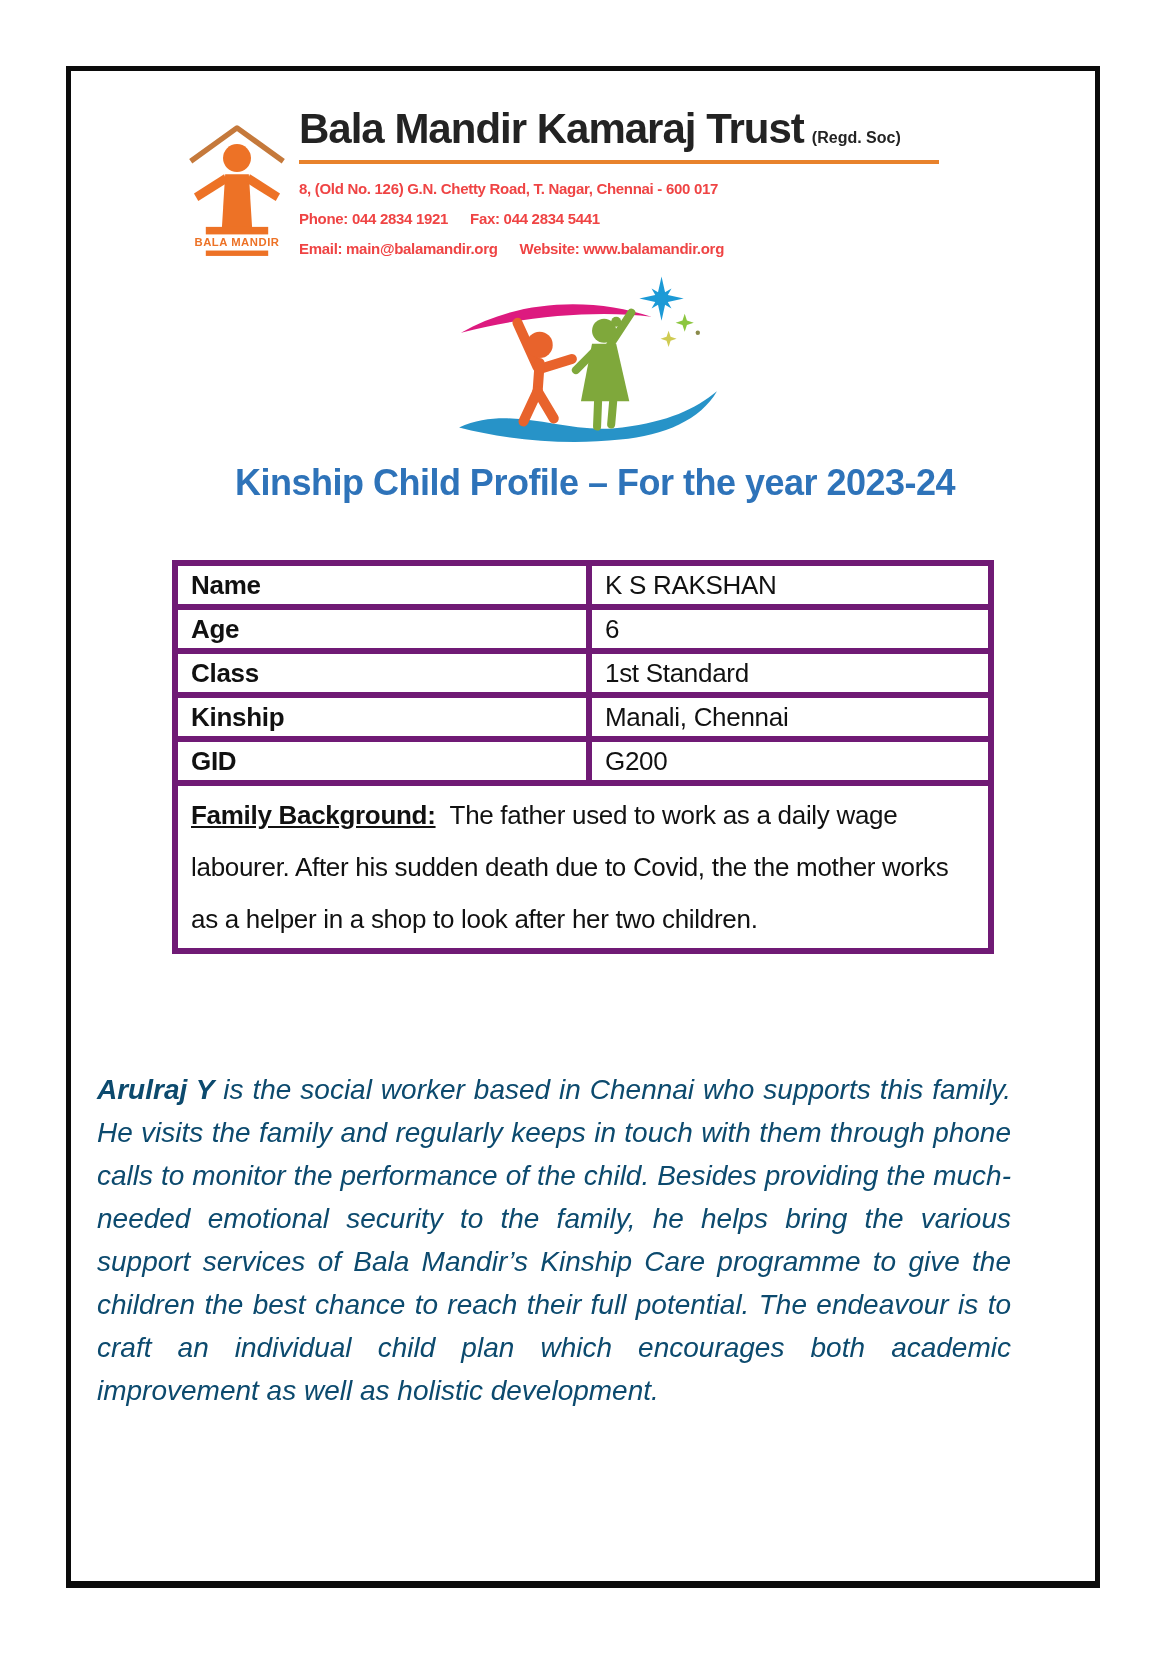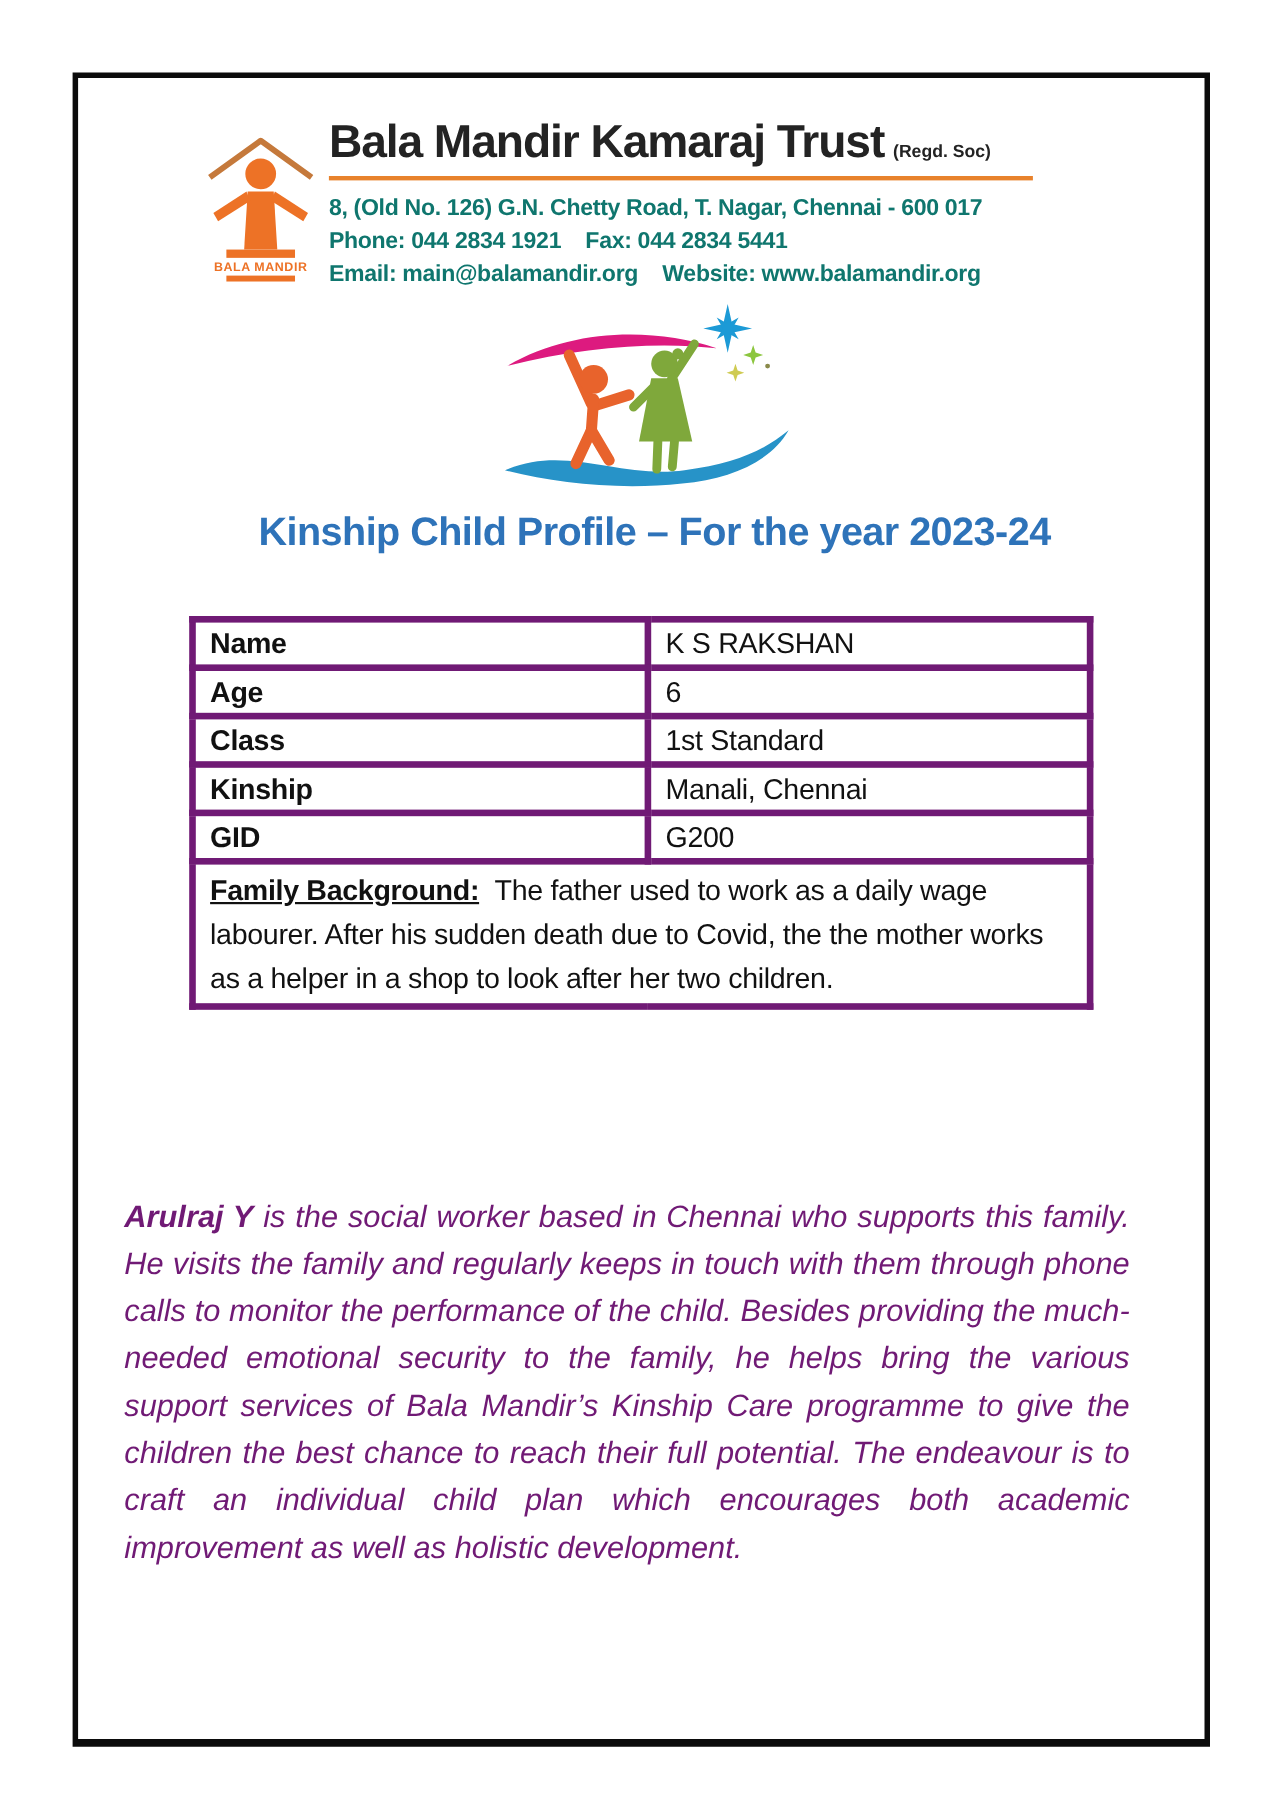--- a/index.html
+++ b/index.html
@@ -12,52 +12,52 @@
     border:5px solid #0b0b0b;border-bottom-width:7px;box-sizing:border-box;
     background:#ffffff;
   }
   
   .logo{position:absolute;left:102px;top:44px;width:128px;height:142px;}
   .header-text{position:absolute;left:228px;top:34px;width:660px;}
   .org-line{white-space:nowrap;}
   .org-name{font-size:42px;font-weight:bold;letter-spacing:-1px;color:#232323;}
   .org-suffix{font-size:16px;font-weight:bold;color:#232323;margin-left:8px;}
   .orange-rule{height:4px;background:#E8822C;margin:7px 0 10px 0;width:640px;}
-  .addr-line{font-size:21px;font-weight:600;color:#0f766e;line-height:30px;letter-spacing:-0.3px;}
+  .addr-line{font-size:15px;font-weight:600;color:#ef4444;line-height:30px;letter-spacing:-0.3px;}
   .addr-line .gap{display:inline-block;width:22px;}
   
   .children-graphic{position:absolute;left:382px;top:199px;width:272px;height:182px;}
   
   .doc-title{
     position:absolute;left:0;top:379px;width:100%;text-align:center;
     font-size:36px;font-weight:bold;color:#2E73B9;letter-spacing:-0.5px;margin:12px;
   }
   
   table.profile{
     position:absolute;left:101px;top:489px;width:816px;
     border-collapse:collapse;table-layout:fixed;
   }
   table.profile td{
     border:6px solid #701a75;font-size:26px;color:#111;
     padding:3px 6px 3px 13px;height:32px;vertical-align:middle;
     letter-spacing:-0.3px;
   }
   td.lbl{font-weight:bold;}
-  td.fb{height:176px;vertical-align:top;padding-top:8px;line-height:40px;}
+  td.fb{height:176px;vertical-align:top;padding-top:8px;line-height:52px;}
   .fb-label{font-weight:bold;text-decoration:underline;}
   .fb-text{margin-left:14px;}
   
   .section-heading{
     position:absolute;left:0;top:951px;width:100%;text-align:center;
     font-size:27px;font-weight:bold;text-decoration:underline;color:#111;margin:0;
     letter-spacing:-0.3px;
   }
   .support-para{
-    position:absolute;left:26px;top:997px;width:914px;margin:16px;
-    font-size:28px;font-style:italic;line-height:43px;text-align:justify;color:#701a75;
+    position:absolute;left:26px;top:997px;width:914px;margin:0;
+    font-size:28px;font-style:italic;line-height:43px;text-align:justify;color:#0c4a6e;
   }
   .support-para b{font-weight:bold;}
 </style>
 </head>
 <body>
 
 <div class="page">
 
   <div class="logo">
     <svg width="128" height="142" viewBox="0 0 112 132">

